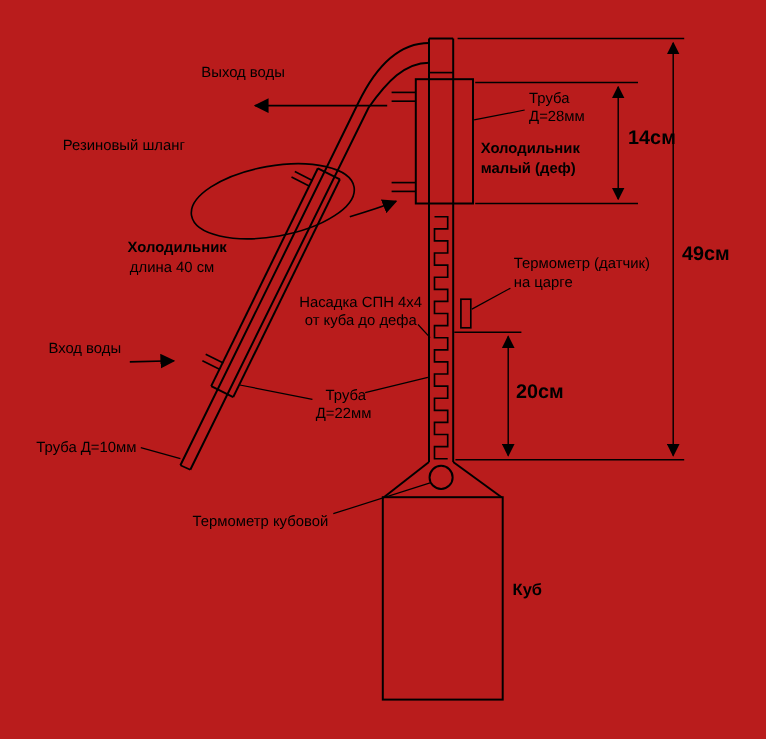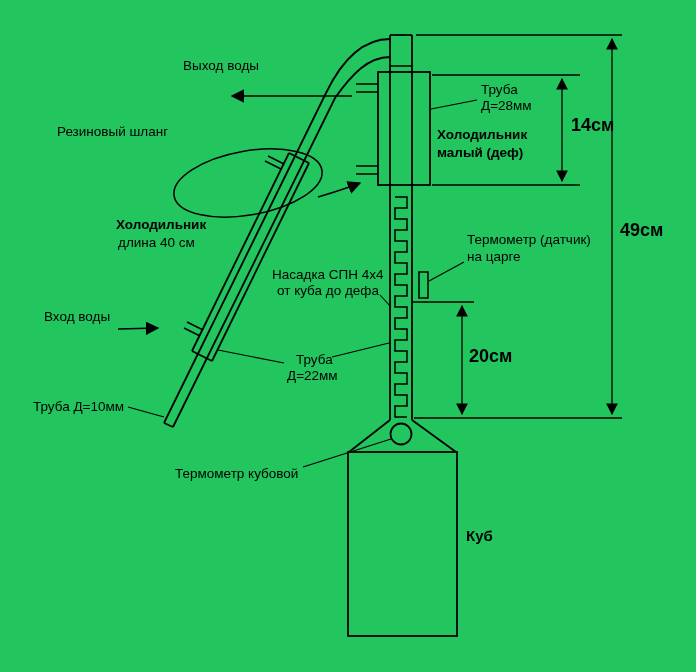--- a/index.html
+++ b/index.html
@@ -1,16 +1,16 @@
 <!DOCTYPE html>
 <html><head>
 <meta charset="utf-8">
 <style>
   html,body{margin:0;padding:0;background:#ffffff;}
-  .canvas{width:696px;height:672px;background:#22c55e;position:relative;overflow:hidden;}
+  .canvas{width:696px;height:672px;background:#b91c1c;position:relative;overflow:hidden;}
   svg{display:block;}
   text{font-family:"Liberation Sans", sans-serif;font-size:13.5px;fill:#000000;}
   .b{font-weight:bold;}
   .dim{font-size:18px;font-weight:bold;}
   .cube-label{font-size:15px;font-weight:bold;}
   .s{stroke:#000000;fill:none;stroke-width:1.8;}
   .mid{stroke:#000000;fill:none;stroke-width:1.5;}
   .thin{stroke:#000000;fill:none;stroke-width:1.1;}
   .dimln{stroke:#000000;fill:none;stroke-width:1.3;}
 </style>

